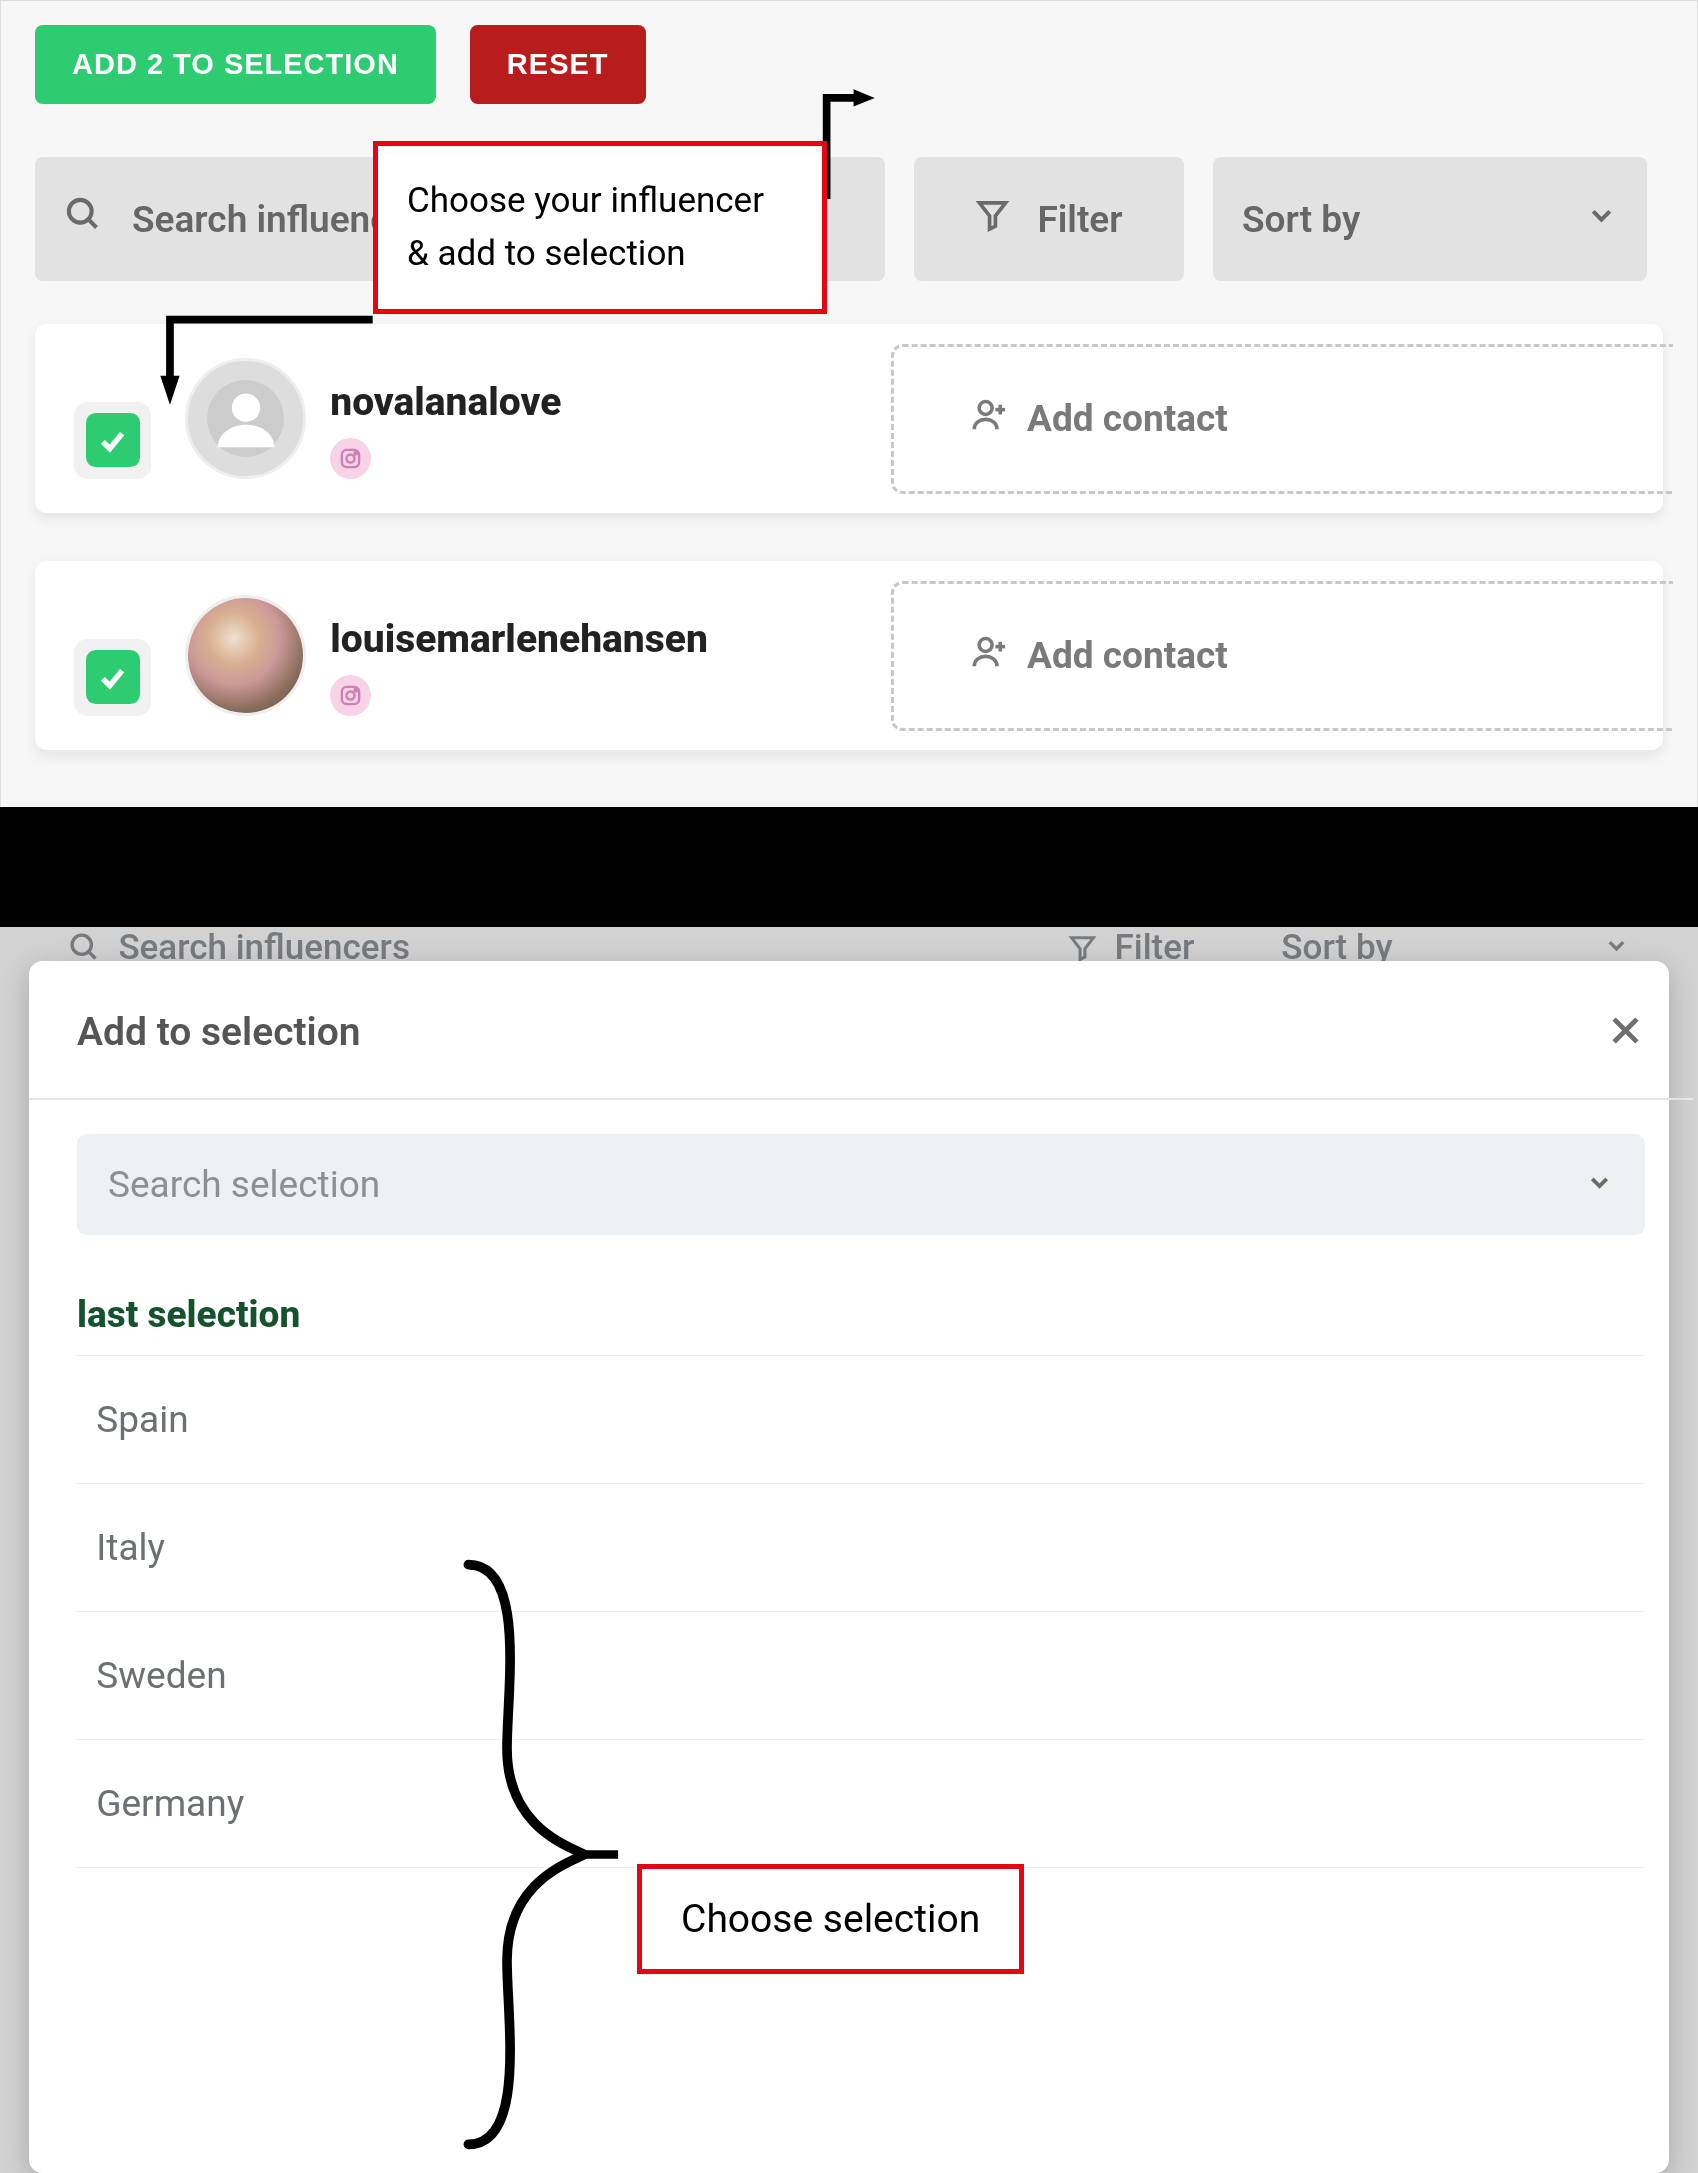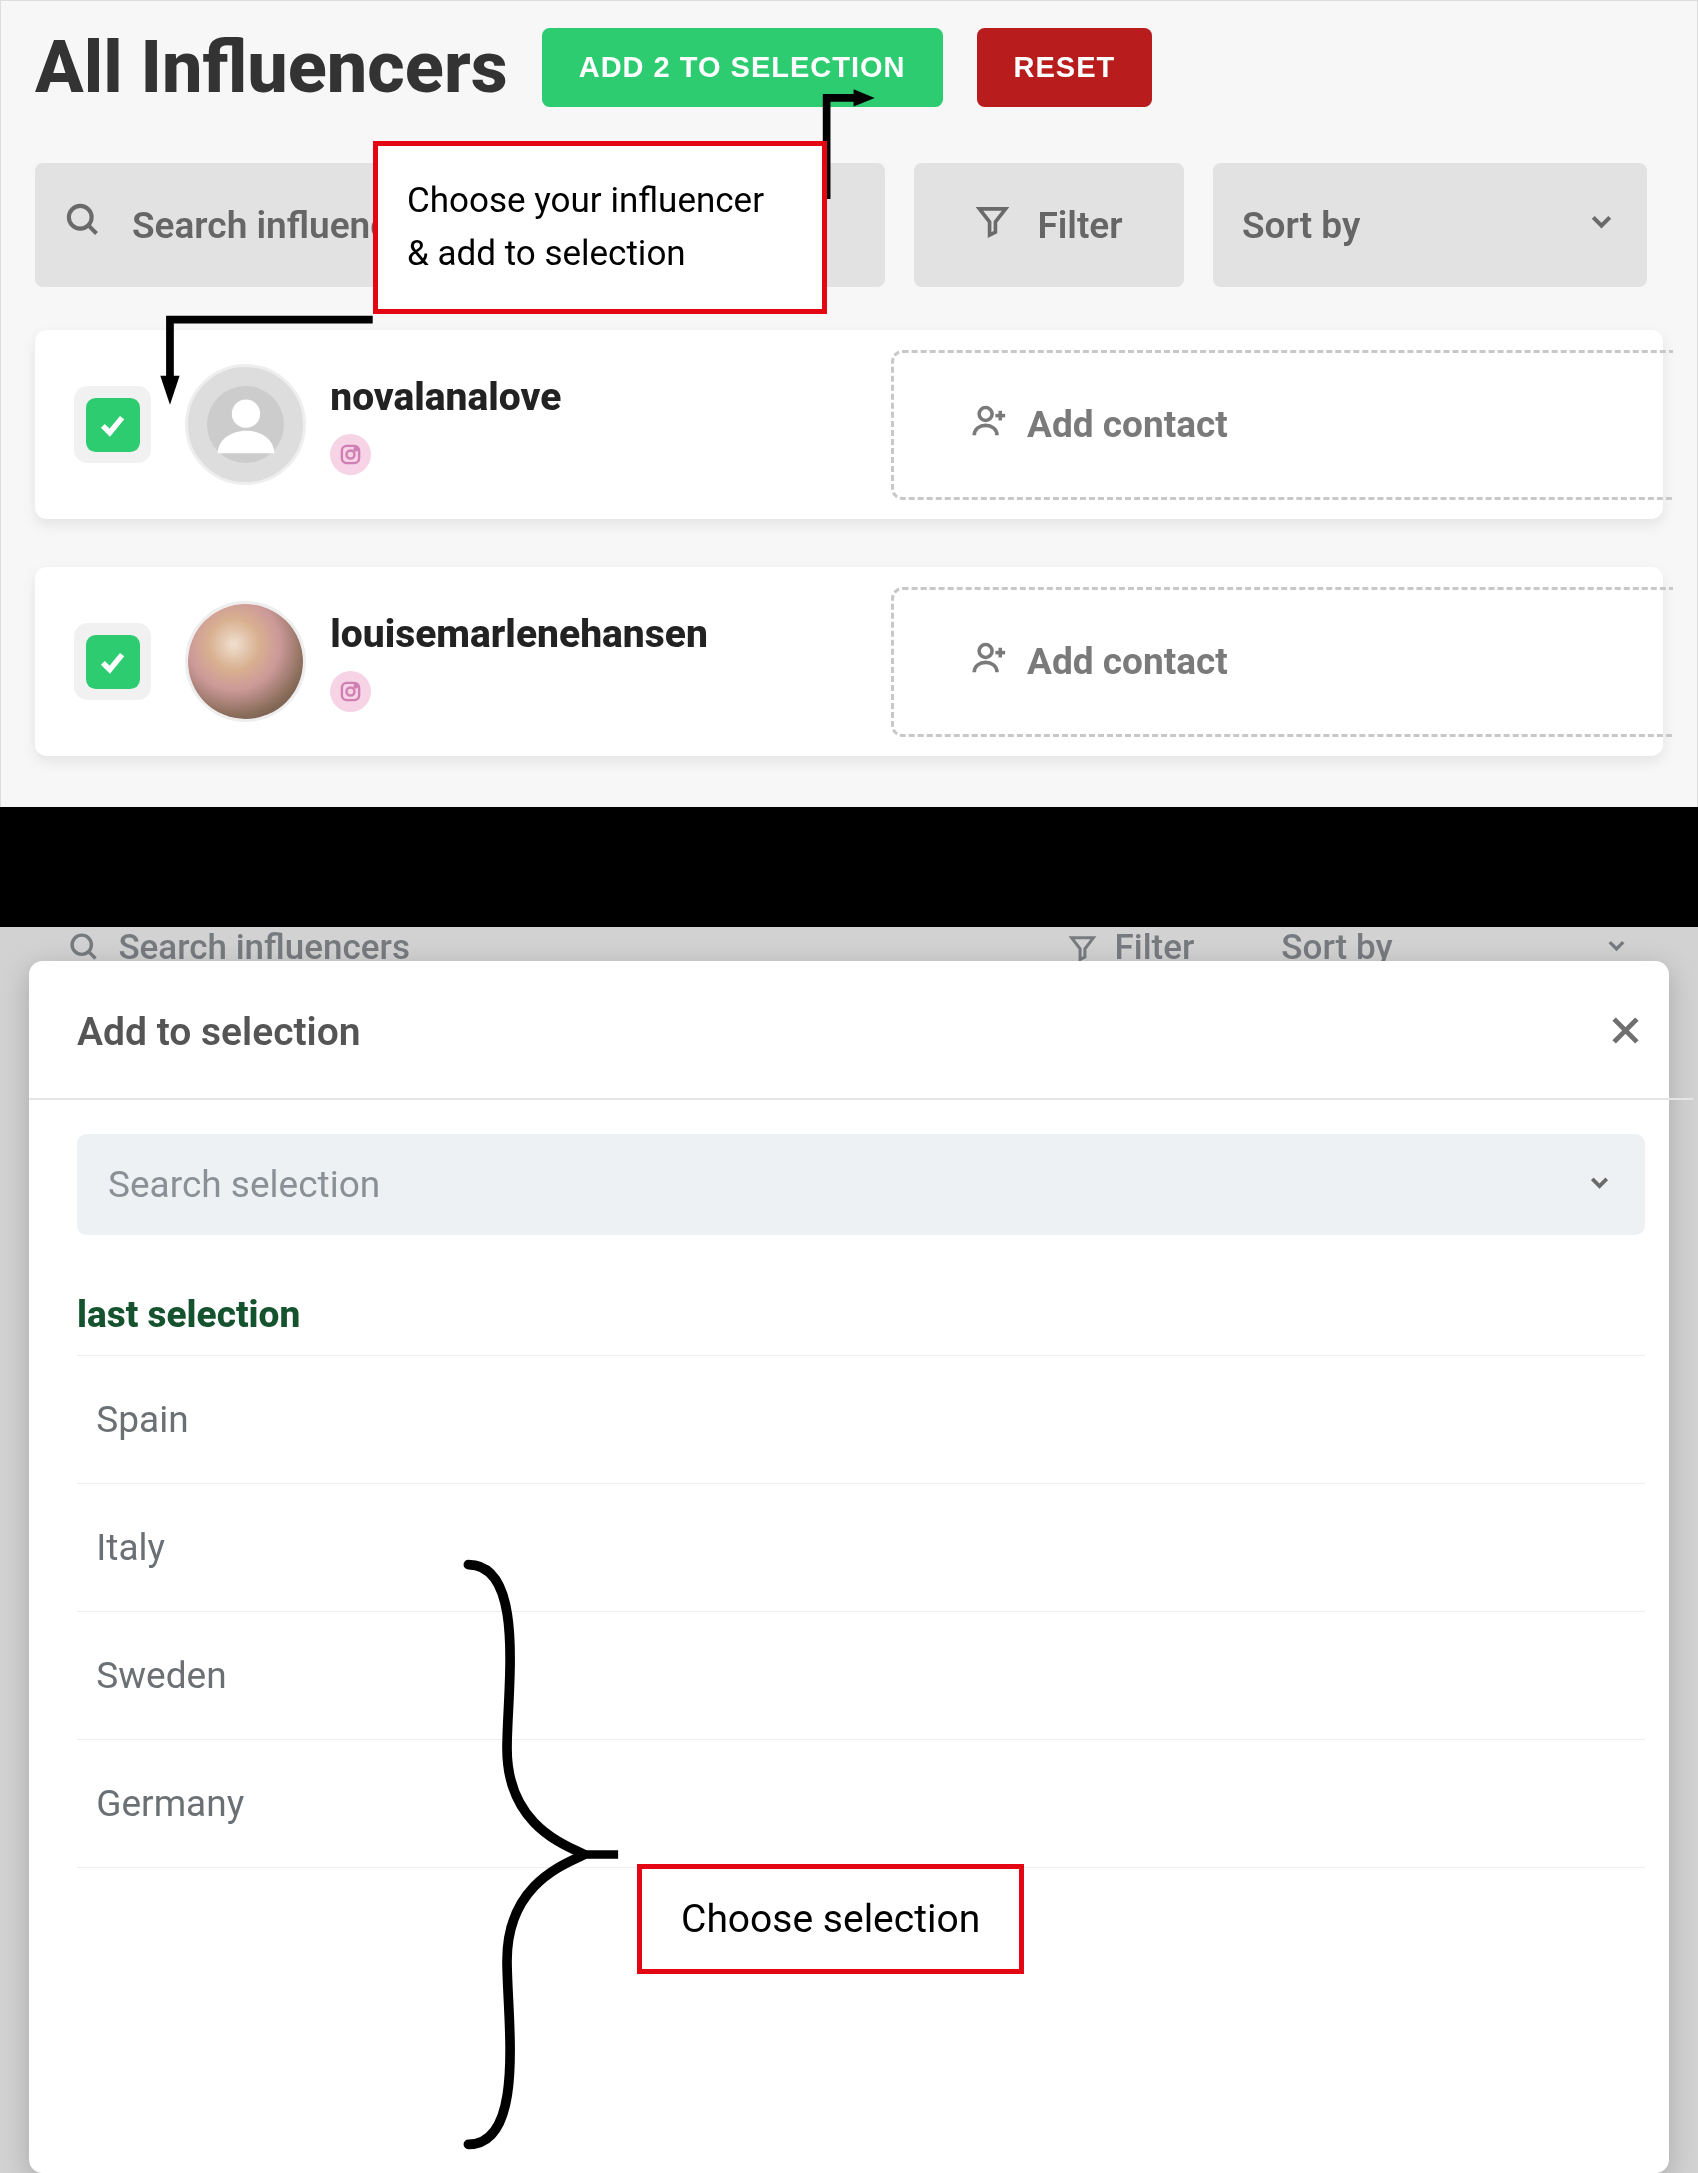--- a/index.html
+++ b/index.html
@@ -63,21 +63,21 @@
   .search-box { flex: 0 0 850px; gap: 29px; }
   .filter-box { flex: 0 0 270px; gap: 27px; justify-content: center; }
   .sort-box   { flex: 0 0 434px; justify-content: space-between; }
 
   .card {
     background: #fff;
     border-radius: 11.6px;
     box-shadow: 0 5.8px 13.5px rgba(0,0,0,0.08);
     padding: 34px 39px;
     display: flex;
-    align-items: center;
+    align-items: flex-end;
     margin-bottom: 48px;
     position: relative;
   }
   .checkbox-wrap {
     background: #f1f1f1;
     border-radius: 13.5px;
     padding: 11.6px;
     margin-right: 34px;
   }
   .checkbox {
@@ -232,21 +232,20 @@
     font-size: 39px;
     z-index:5;
   }
 </style>
 </head>
 <body>
 
 <div class="section1">
 
   <div class="header-row">
-    <div class="page-title">All Influencers</div>
     <button class="btn btn-green">ADD 2 TO SELECTION</button>
     <button class="btn btn-gray">RESET</button>
   </div>
 
   <div class="controls-row">
     <div class="search-box">
       <span>
         <svg width="39" height="39" viewBox="0 0 24 24" fill="none" stroke="#6a6a6a" stroke-width="2.5">
             <circle cx="10" cy="10" r="7"></circle>
             <line x1="20" y1="20" x2="15" y2="15"></line>

